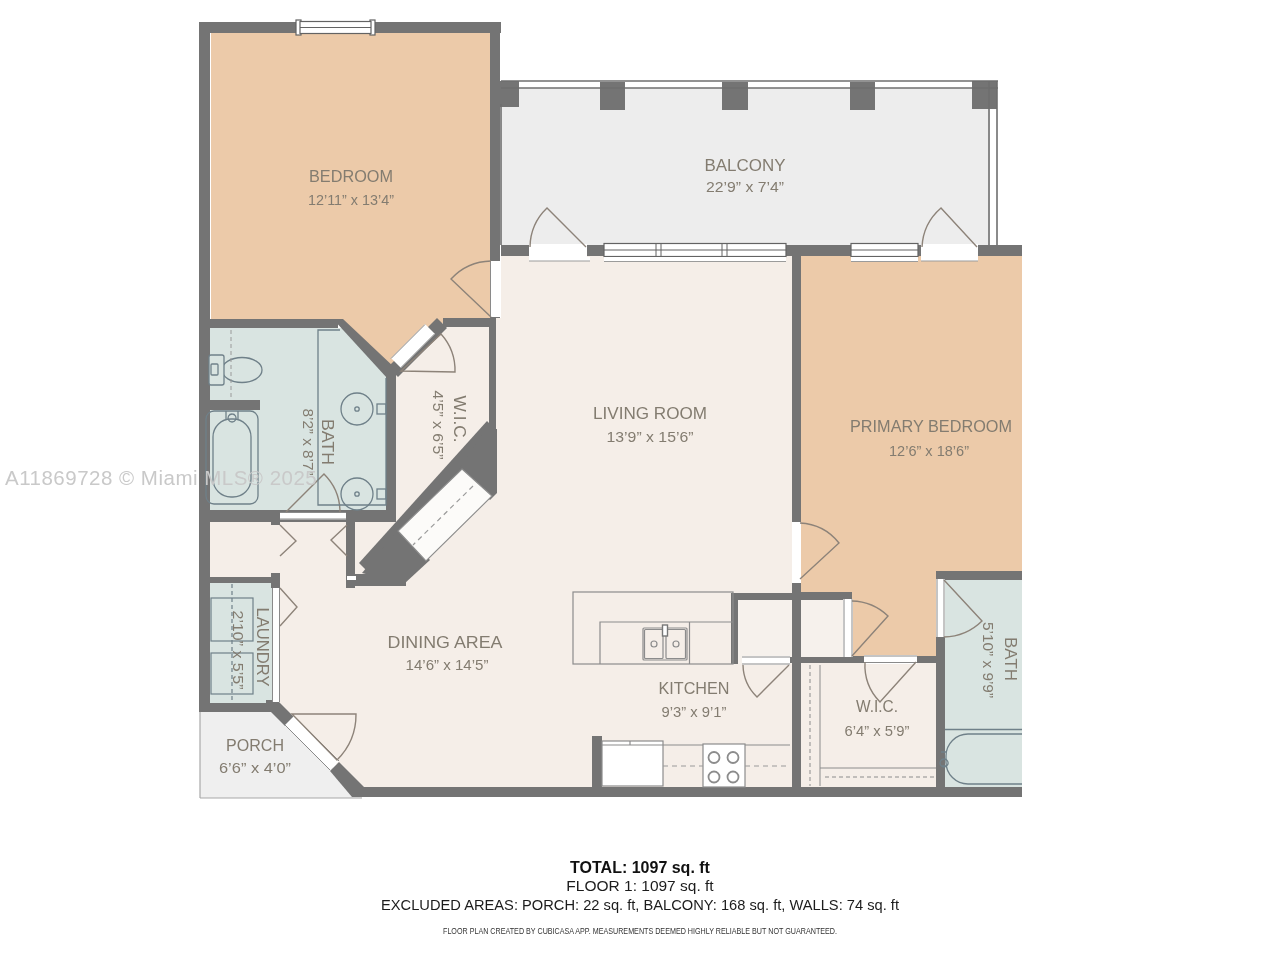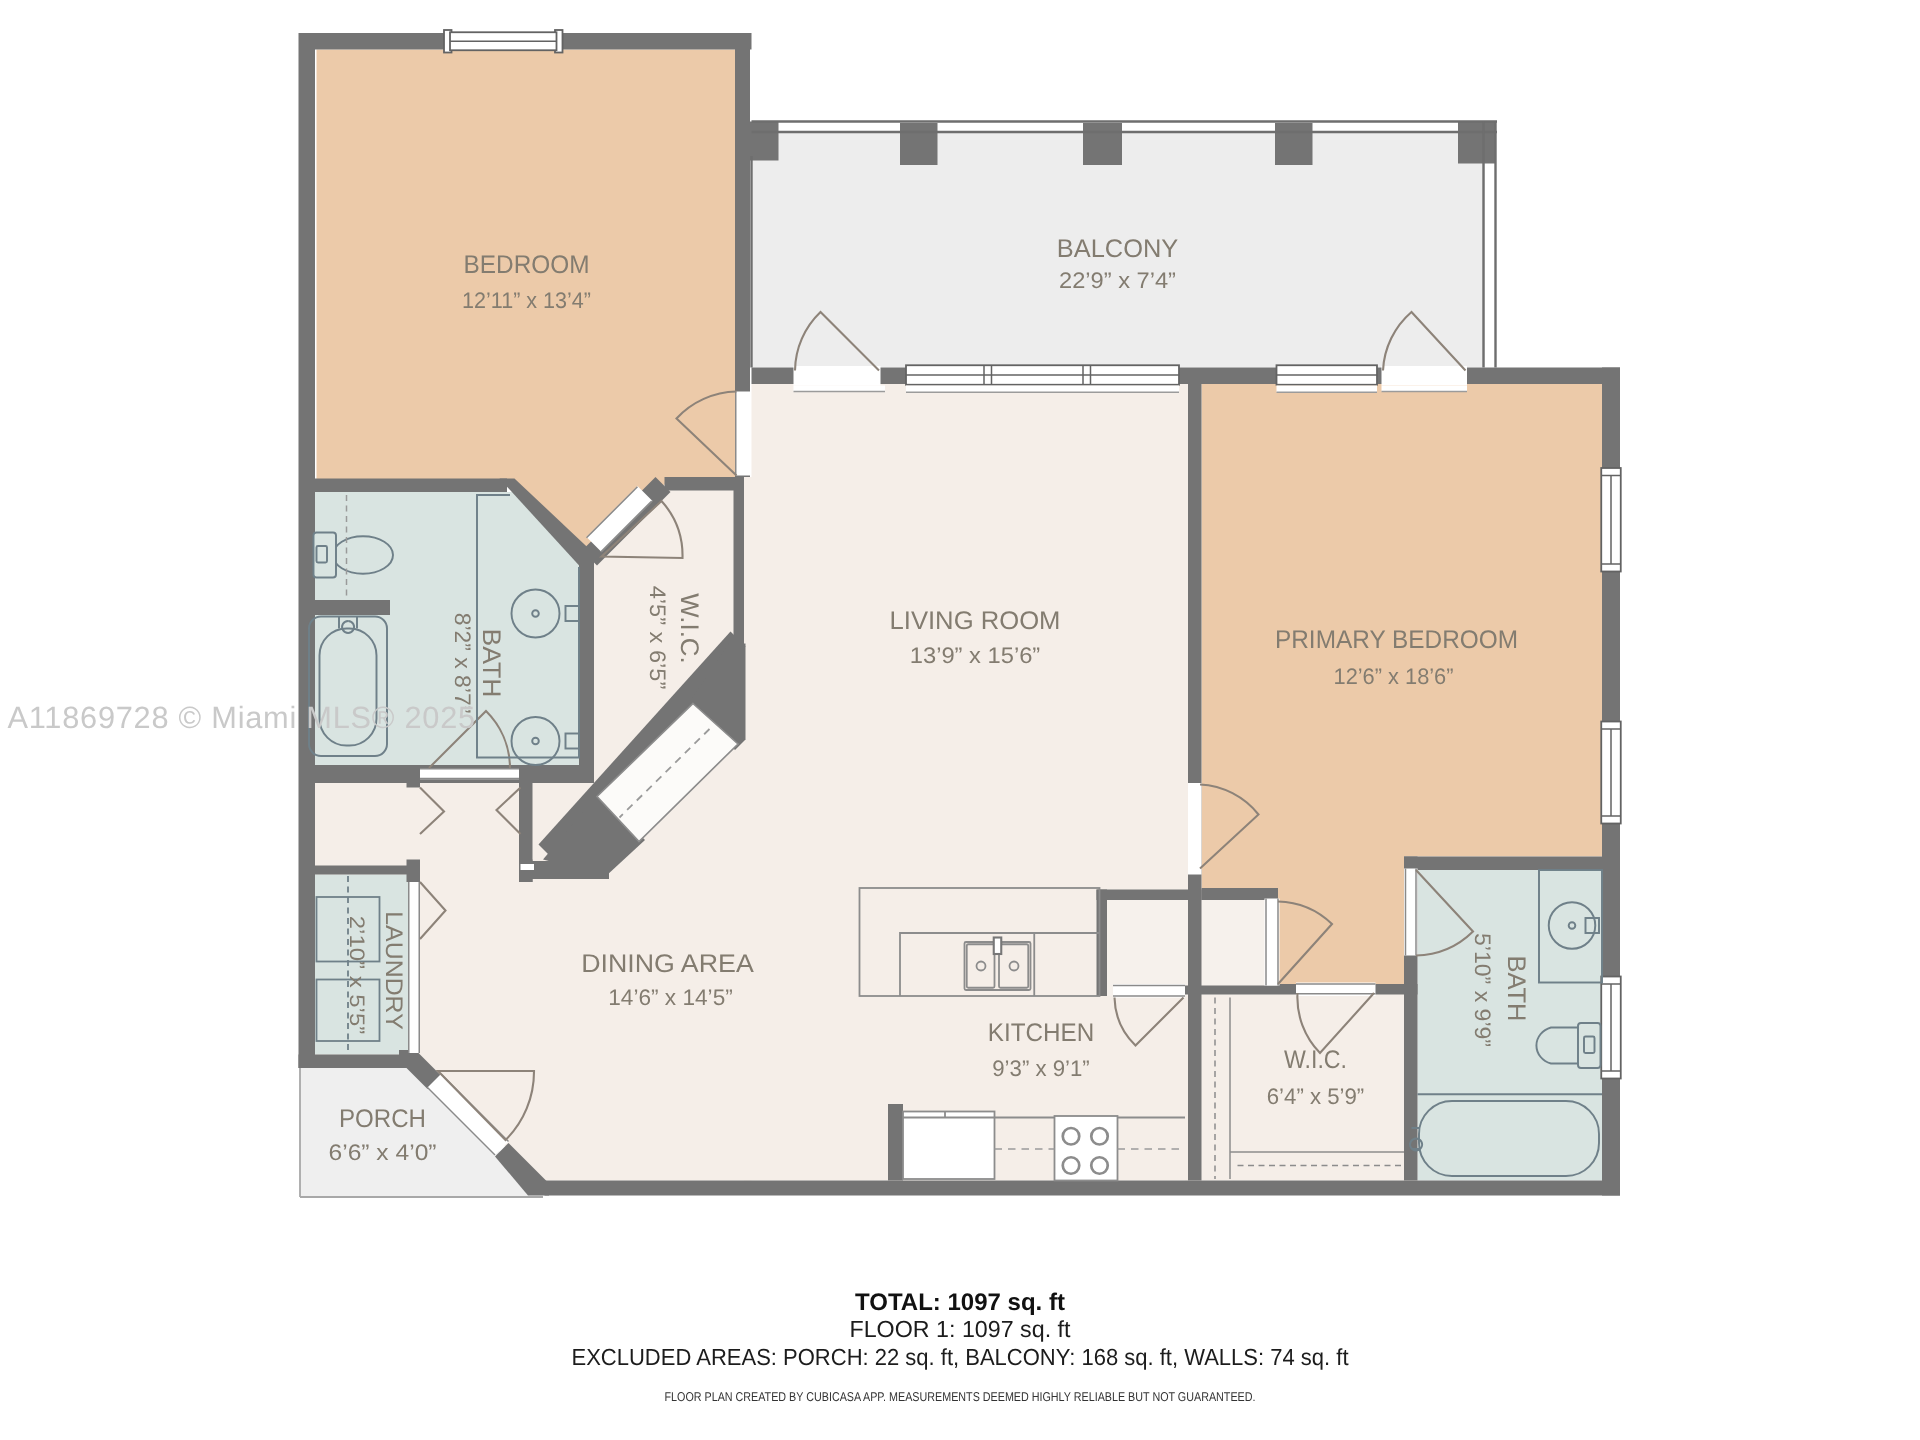--- a/index.html
+++ b/index.html
@@ -1,16 +1,16 @@
 <!DOCTYPE html>
 <html><head>
 <meta charset="utf-8">
 <style>
   html,body{margin:0;padding:0;background:#fff;}
-  .page{position:relative;width:1280px;height:960px;background:#fff;overflow:hidden;
+  .page{position:relative;width:1022px;height:960px;background:#fff;overflow:hidden;
         font-family:"Liberation Sans", sans-serif;}
   svg{position:absolute;left:0;top:0;}
   text{font-family:"Liberation Sans", sans-serif;}
   .rl{fill:#837c70;font-size:17px;}
   .rd{fill:#837c70;font-size:15px;}
 </style>
 </head>
 <body>
 <div class="page">
 <svg width="1280" height="960" viewBox="0 0 1280 960">

